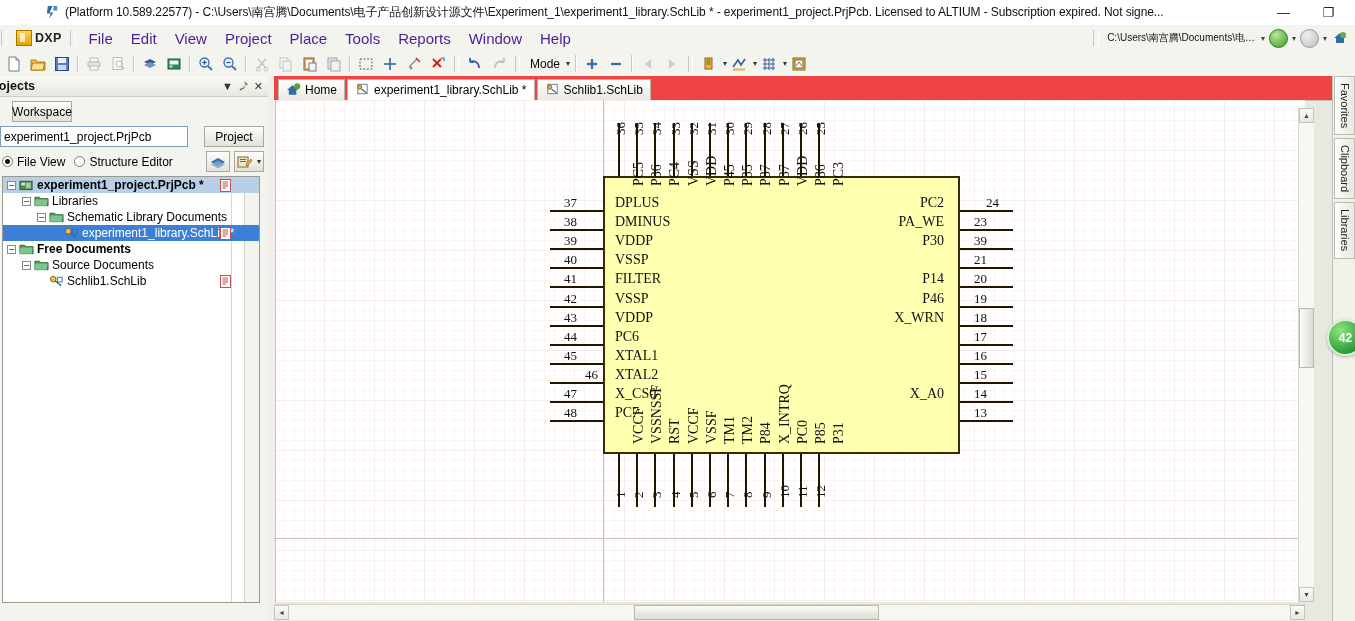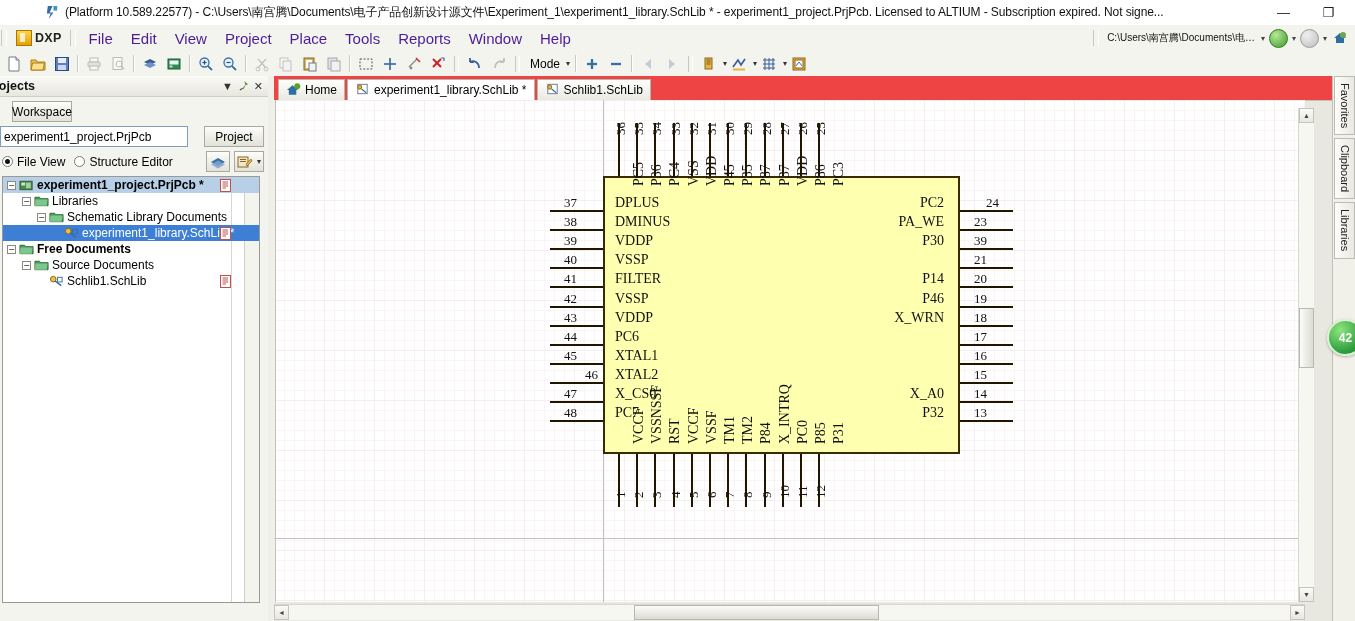--- a/index.html
+++ b/index.html
@@ -739,21 +739,20 @@
         <div class="pnum" style="left: 700px; top: 229.7px;">17</div>
         <div class="pinline" style="left: 686px; top: 262.8px; width: 53px; height: 2px;"></div>
         <div class="pnum" style="left: 700px; top: 248.8px;">16</div>
         <div class="pinline" style="left: 686px; top: 281.9px; width: 53px; height: 2px;"></div>
         <div class="pnum" style="left: 700px; top: 267.9px;">15</div>
         <div class="pinline" style="left: 686px; top: 301px; width: 53px; height: 2px;"></div>
         <div class="pnum" style="left: 700px; top: 287px;">14</div>
         <div class="plabel" style="left: 329px; top: 287px; width: 341px; text-align: right;">X_A0</div>
         <div class="pinline" style="left: 686px; top: 320.1px; width: 53px; height: 2px;"></div>
         <div class="pnum" style="left: 700px; top: 306.1px;">13</div>
-        <div class="plabel" style="left: 329px; top: 306.1px; width: 341px; text-align: right;">P32</div>
         <div class="pinline" style="left: 344px; top: 23px; width: 2px; height: 53px;"></div>
         <div class="pnum" style="left: 340px; top: 35px; transform: rotate(-90deg); transform-origin: left top;">36</div>
         <div class="plabel" style="left: 358px; top: 86px; transform: rotate(-90deg); transform-origin: left top;">PC5</div>
         <div class="pinline" style="left: 362.2px; top: 23px; width: 2px; height: 53px;"></div>
         <div class="pnum" style="left: 358.2px; top: 35px; transform: rotate(-90deg); transform-origin: left top;">35</div>
         <div class="plabel" style="left: 376.2px; top: 86px; transform: rotate(-90deg); transform-origin: left top;">P36</div>
         <div class="pinline" style="left: 380.4px; top: 23px; width: 2px; height: 53px;"></div>
         <div class="pnum" style="left: 376.4px; top: 35px; transform: rotate(-90deg); transform-origin: left top;">34</div>
         <div class="plabel" style="left: 394.4px; top: 86px; transform: rotate(-90deg); transform-origin: left top;">PC4</div>
         <div class="pinline" style="left: 398.6px; top: 23px; width: 2px; height: 53px;"></div>

